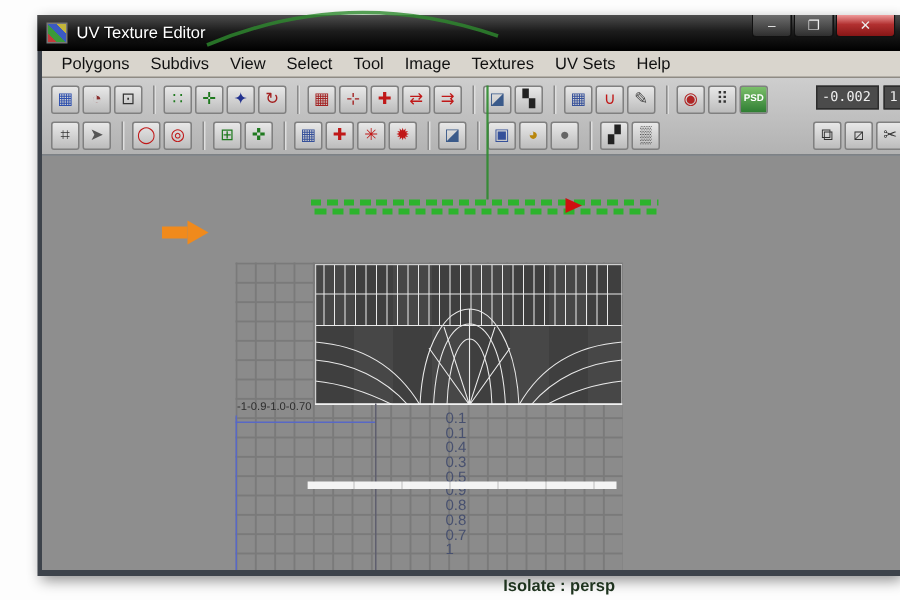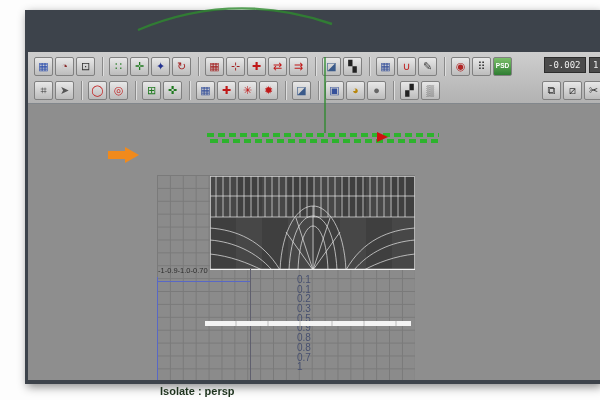--- a/index.html
+++ b/index.html
@@ -77,31 +77,51 @@
   .y-lab { height:9.7px; line-height:9.7px; font-size:10px; color:#47506f;margin-left:45px; }
   .white-bar { position:absolute; left:48px; top:146px; width:206px; height:5px; z-index:3;
                background:repeating-linear-gradient(90deg,#f4f4f4 0 30px,#d8d8d8 30px 32px); }
 
   
   .annot { position:absolute; left:0; top:0; width:600px; height:400px; z-index:40; pointer-events:none; }
   .annot .arc  { stroke:var(--green); stroke-width:2.4; fill:none; opacity:.8; }
   .annot .lead { stroke:var(--green); stroke-width:1.5; fill:none; opacity:.9; }
 
   
-  .status { position:absolute; left:160px; top:385px; width:250px; text-align:left;
+  .status { position:absolute; left:160px; top:385px; width:250px; text-align:right;
             font-size:11px; font-weight:bold; color:#1e331e; }
 </style>
 </head>
 <body>
 
 <div class="screen">
 
   <div class="window">
 
-
+    <div class="titlebar">
+      <span class="app-icon"></span>
+      <span class="title">UV Texture Editor</span>
+      <div class="win-controls">
+        <span class="win-btn">–</span>
+        <span class="win-btn">❐</span>
+        <span class="win-btn close">✕</span>
+      </div>
+    </div>
+
+    <div class="menubar" id="menubar">
+        <div class="menu-item">Polygons</div>
+        <div class="menu-item">Subdivs</div>
+        <div class="menu-item">View</div>
+        <div class="menu-item">Select</div>
+        <div class="menu-item">Tool</div>
+        <div class="menu-item">Image</div>
+        <div class="menu-item">Textures</div>
+        <div class="menu-item">UV Sets</div>
+        <div class="menu-item">Help</div>
+      </div>
 
     <div class="toolbar">
       <div class="tb-row" id="tb-row1">
           <span class="tb-icon" style="color: rgb(45, 79, 174);">▦</span>
           <span class="tb-icon" style="color: rgb(138, 45, 45);">◔</span>
           <span class="tb-icon" style="color: rgb(51, 51, 51);">⊡</span>
           <span class="tb-sep"></span>
           <span class="tb-icon" style="color: rgb(31, 122, 31);">∷</span>
           <span class="tb-icon" style="color: rgb(31, 122, 31);">✛</span>
           <span class="tb-icon" style="color: rgb(35, 50, 143);">✦</span>
@@ -206,21 +226,21 @@
         <div class="x-labels" id="x-labels">
             <span class="x-lab">-1</span>
             <span class="x-lab">-0.9</span>
             <span class="x-lab">-1.0</span>
             <span class="x-lab">-0.7</span>
             <span class="x-lab">0</span>
           </div>
         <div class="y-labels" id="y-labels">
             <div class="y-lab">0.1</div>
             <div class="y-lab">0.1</div>
-            <div class="y-lab">0.2</div>
+            <div class="y-lab">0.4</div>
             <div class="y-lab">0.3</div>
             <div class="y-lab">0.5</div>
             <div class="y-lab">0.9</div>
             <div class="y-lab">0.8</div>
             <div class="y-lab">0.8</div>
             <div class="y-lab">0.7</div>
             <div class="y-lab">1</div>
           </div>
         <div class="white-bar"></div>
       </div>

